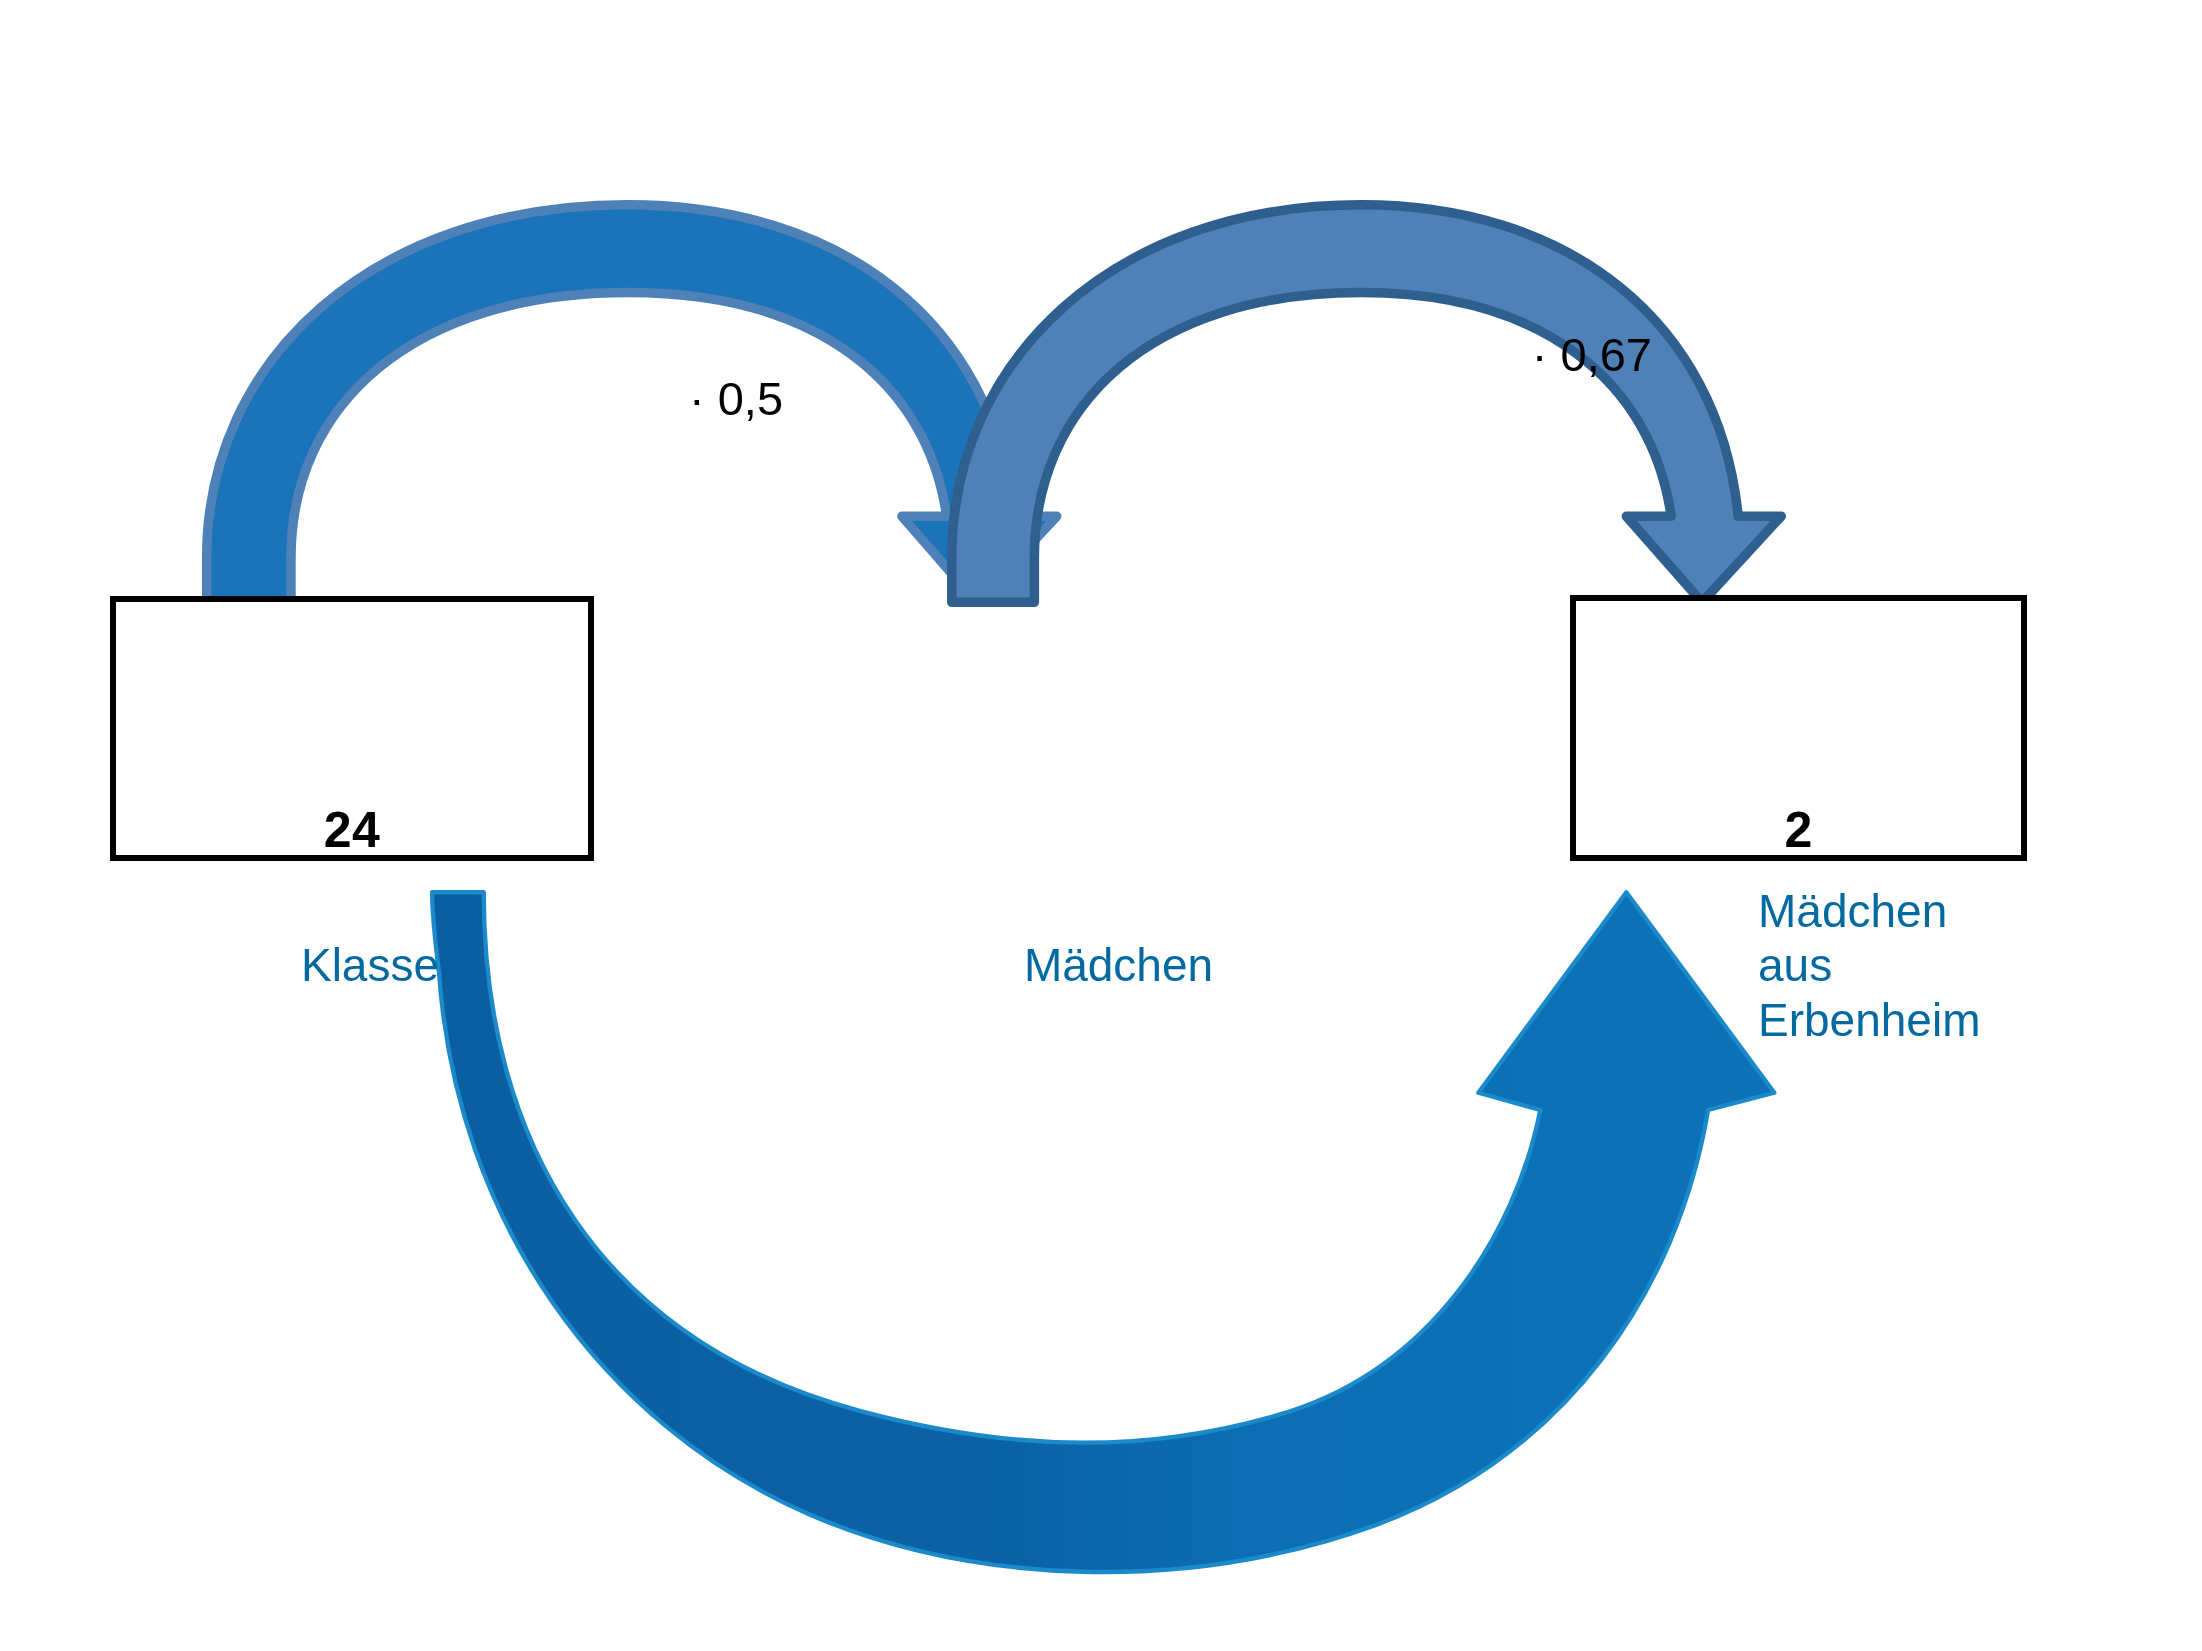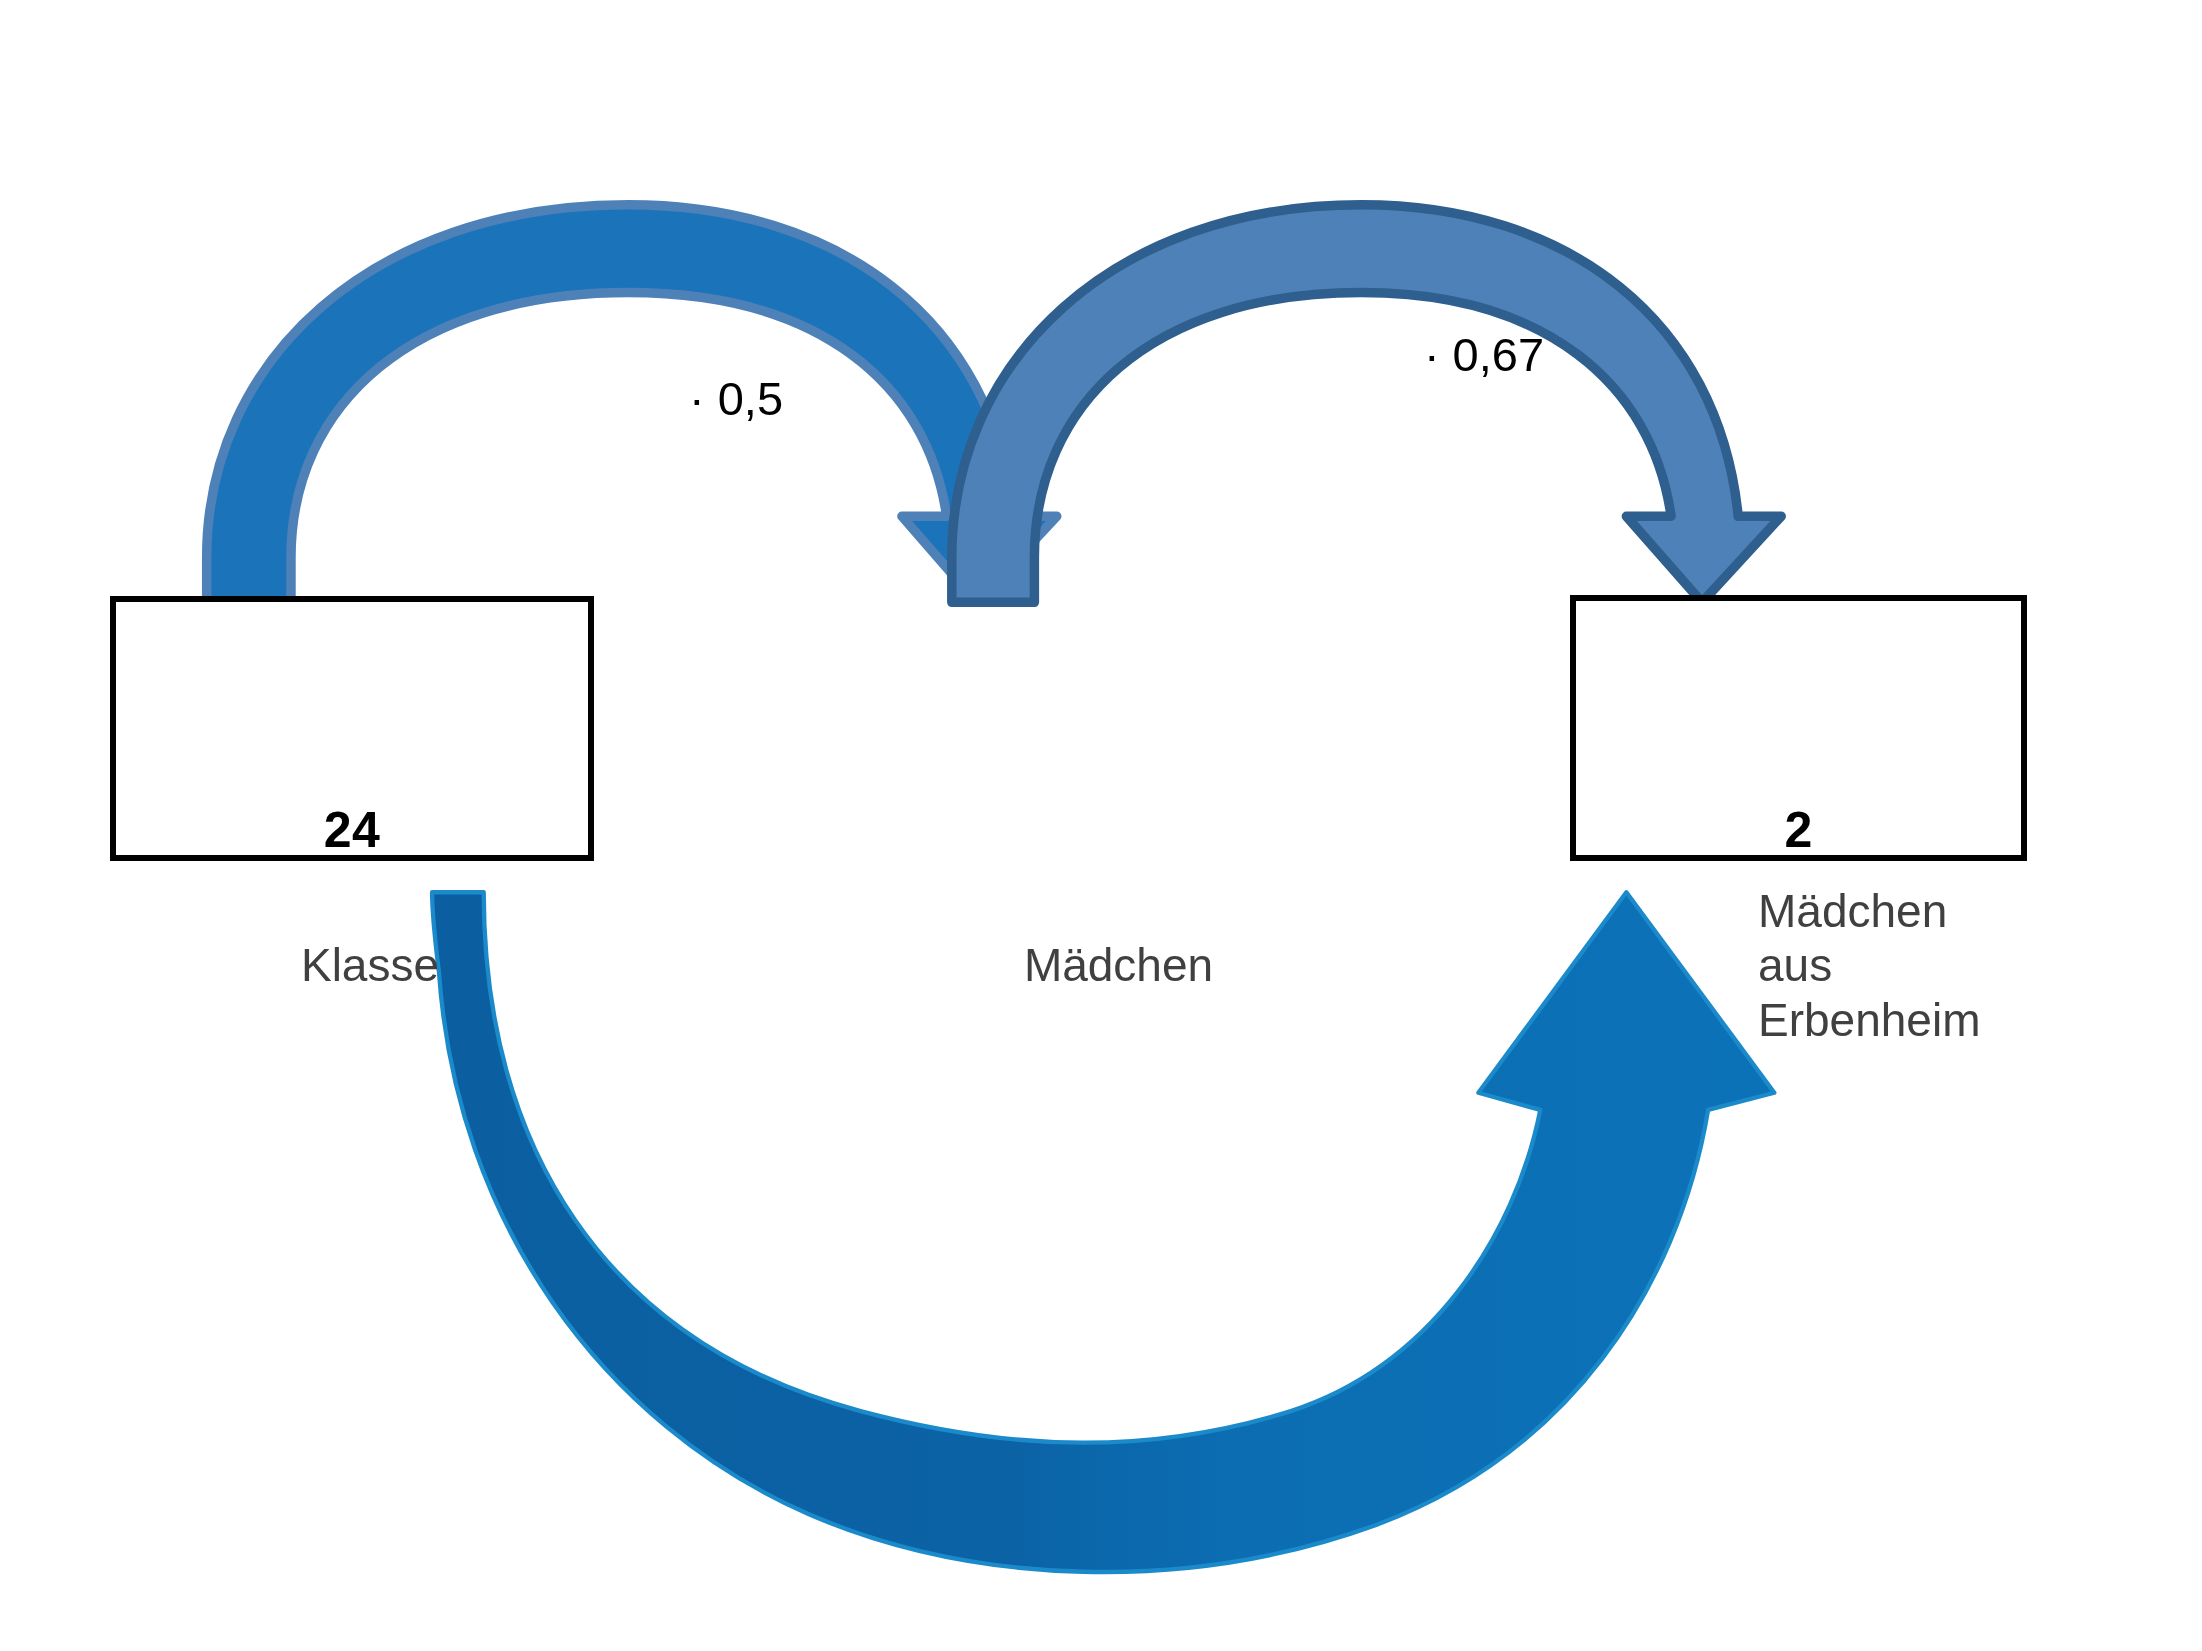--- a/index.html
+++ b/index.html
@@ -44,38 +44,38 @@
     letter-spacing: 0.4px;
   }
   #box-klasse   { left: 110px;  top: 596px; width: 484px; height: 265px; }
   #box-maedchen { left: 879px; top: 595px; width: 479px; height: 266px; }
   #box-erbenheim{ left: 1570px; top: 595px; width: 457px; height: 266px; }
 
   
   .box-caption {
     position: absolute;
     font-size: 46px;
-    color: #404040;
+    color: #0369a1;
     line-height: 1.18;
     white-space: pre-line;
   }
   #caption-klasse    { left: 128px;  top: 938px; width: 484px; text-align: center; }
   #caption-maedchen  { left: 879px; top: 938px; width: 479px; text-align: center; }
   #caption-erbenheim { left: 1758px; top: 884px; width: 370px; text-align: left; }
 
   
   .operator-label {
     position: absolute;
     font-size: 47px;
     color: #000000;
     line-height: 1;
     white-space: nowrap;
   }
   #op-label-1 { left: 594px;  top: 331px; width: 284px; text-align: center; margin-top: 44px; }
-  #op-label-2 { left: 1316px; top: 331px; width: 336px; text-align: center; }
+  #op-label-2 { left: 1316px; top: 331px; width: 336px; text-align: right; }
 
   
   #ersatz-caption {
     position: absolute;
     left: 654px;
     top: 1463px;
     width: 860px;
     text-align: center;
     font-size: 47px;
     line-height: 1.18;

